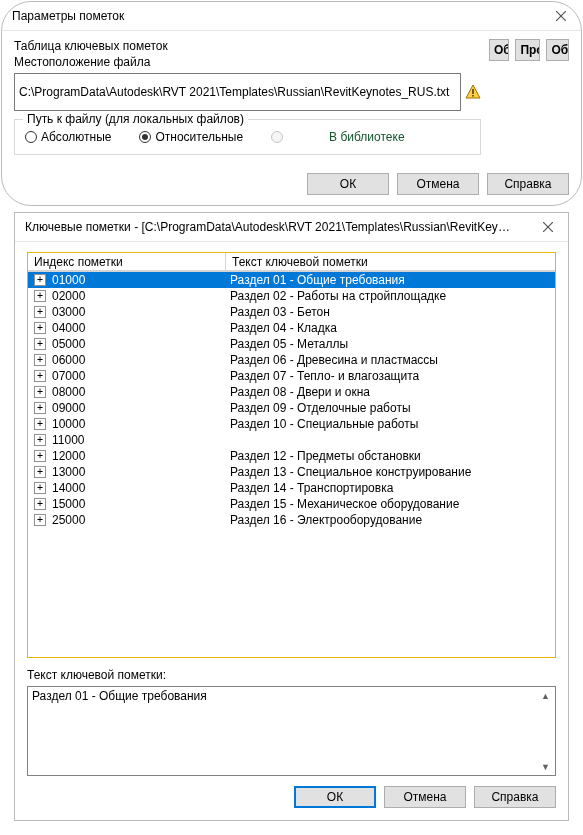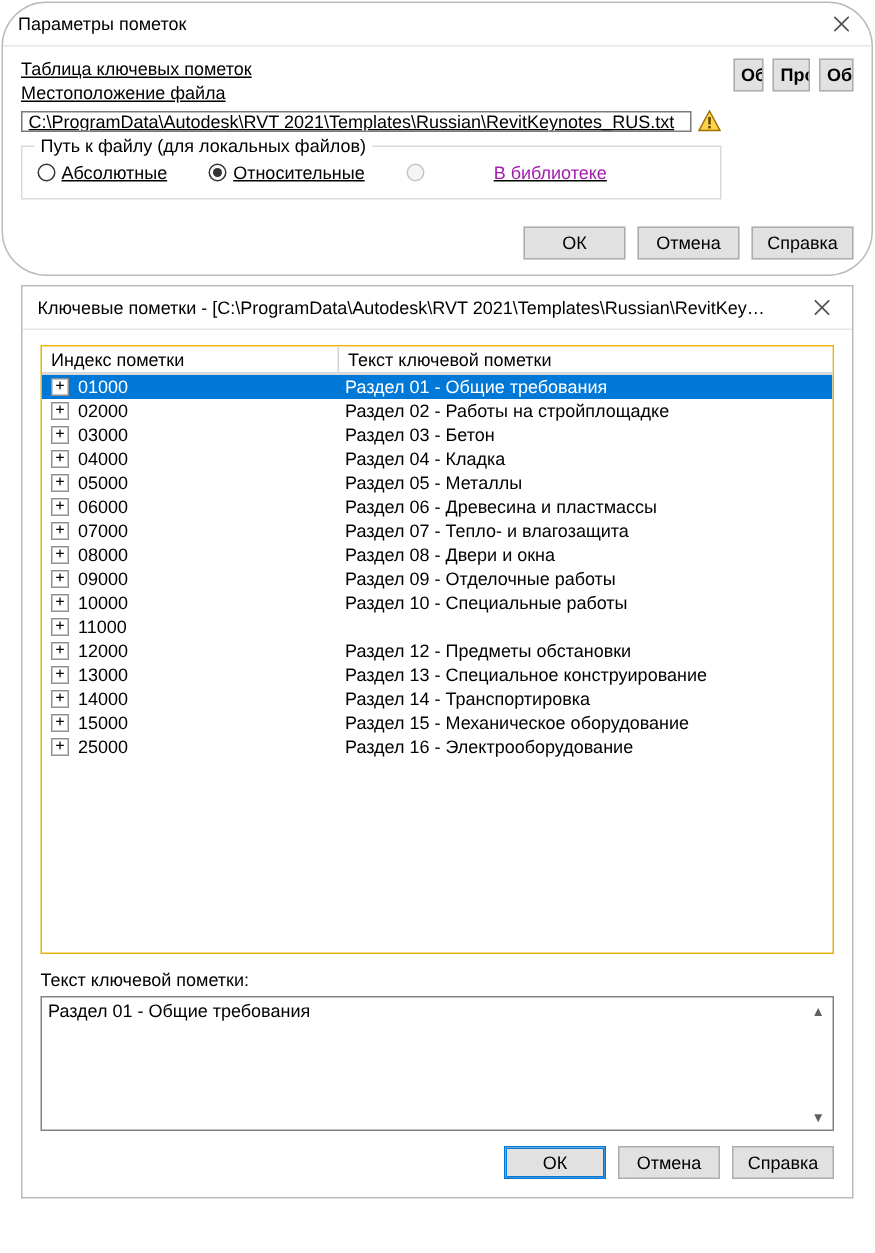--- a/index.html
+++ b/index.html
@@ -31,28 +31,28 @@
     display: flex; align-items: center; justify-content: center;
     cursor: pointer;
   }
   .titlebar .close svg { width: 10px; height: 10px; }
   .close-line { stroke: #555; stroke-width: 1.2; }
   .content1 {
     padding: 8px 12px 10px 12px;
     position: relative;
   }
   .topgrid { display: flex; gap: 8px; }
-  .leftcol { flex: 1; text-decoration: underline; }
+  .leftcol { flex: 1; }
   .rightcol { width: 80px; display: flex; gap: 6px; font-weight: bold; }
   .section-label { margin-bottom: 2px; }
   .sub-label { margin: 2px 0 4px 0; }
   .path-row { display: flex; align-items: center; gap: 4px; margin-bottom: 8px; }
   .textbox {
     flex: 1;
-    height: 14px;
+    height: 38px;
     border: 1px solid #7a7a7a;
     padding: 2px 4px;
     font: inherit;
     background: #fff;
   }
   .textbox[readonly] { background: #fff; }
   .warn {
     width: 16px; height: 16px;
     display: inline-flex; align-items: center; justify-content: center;
   }
@@ -78,35 +78,35 @@
     background: #fff;
     padding: 0 4px;
     font-size: 12px;
   }
   .radio-row { display: flex; gap: 28px; padding-top: 4px; }
   .radio {
     display: inline-flex; align-items: center; gap: 4px;
     cursor: pointer;
     justify-content: space-between;
   }
-  .radio.disabled { color: #a21caf; cursor: default; gap: 46px; }
+  .radio.disabled { color: #14532d; cursor: default; gap: 46px; }
   .radio-dot {
     width: 12px; height: 12px; border: 1px solid #333; border-radius: 50%;
     display: inline-flex; align-items: center; justify-content: center;
     background: #fff;
   }
   .radio.disabled .radio-dot { border-color: #c5c5c5; background: #f5f5f5; }
   .radio-dot .on { width: 6px; height: 6px; background: #333; border-radius: 50%; display: none; }
   .radio.selected .radio-dot .on { display: block; }
   .button-row {
     display: flex; justify-content: flex-end; gap: 8px;
     padding: 8px 12px 10px 12px;
     border-top: none;
   }
-  .btn-wide { width: 68px; }
+  .btn-wide { width: 82px; }
 
   
   .content2 { padding: 10px 12px 10px 12px; }
   .tree-wrap {
     border: 1px solid #eab308;
     height: 406px;
     display: flex; flex-direction: column;
     overflow: hidden;
   }
   .tree-header {

